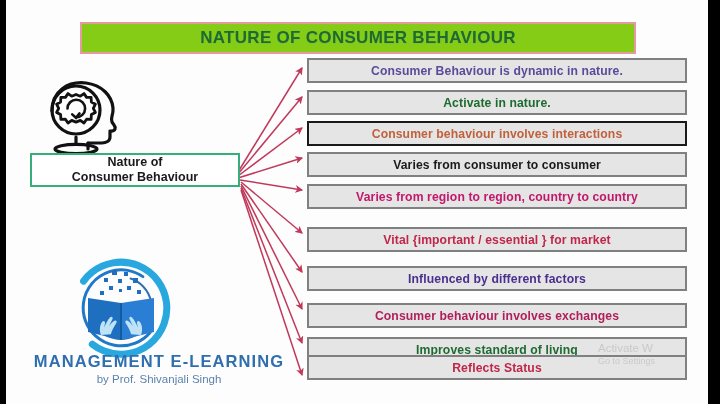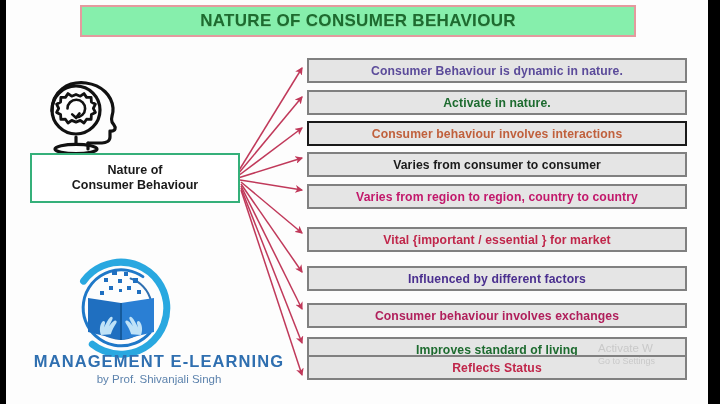--- a/index.html
+++ b/index.html
@@ -29,46 +29,46 @@
     background: #000000;
     z-index: 40;
   }
   .bar-left  { left: 0;  width: 6px; }
   .bar-right { left: 708px; width: 12px; }
 
   
   #title-box {
     position: absolute;
     left: 80px;
-    top: 5px;
+    top: 22px;
     width: 556px;
     height: 32px;
     border: 2px solid #e49a9e;
-    background: #86efac;
+    background: #84cc16;
     display: flex;
     align-items: center;
     justify-content: center;
     z-index: 10;
   }
   #title-text {
     font-size: 17px;
     font-weight: bold;
     letter-spacing: 0.3px;
     color: #1d6b2f;
     text-shadow: 0 1px 0 rgba(120,170,120,0.35);
     white-space: nowrap;
   }
 
   
   #center-box {
     position: absolute;
     left: 30px;
     top: 153px;
     width: 210px;
-    height: 50px;
+    height: 34px;
     border: 2px solid #35b07a;
     background: #ffffff;
     display: flex;
     flex-direction: column;
     align-items: center;
     justify-content: center;
     z-index: 12;
   }
   #center-box .l1, #center-box .l2 {
     font-size: 12.5px;

